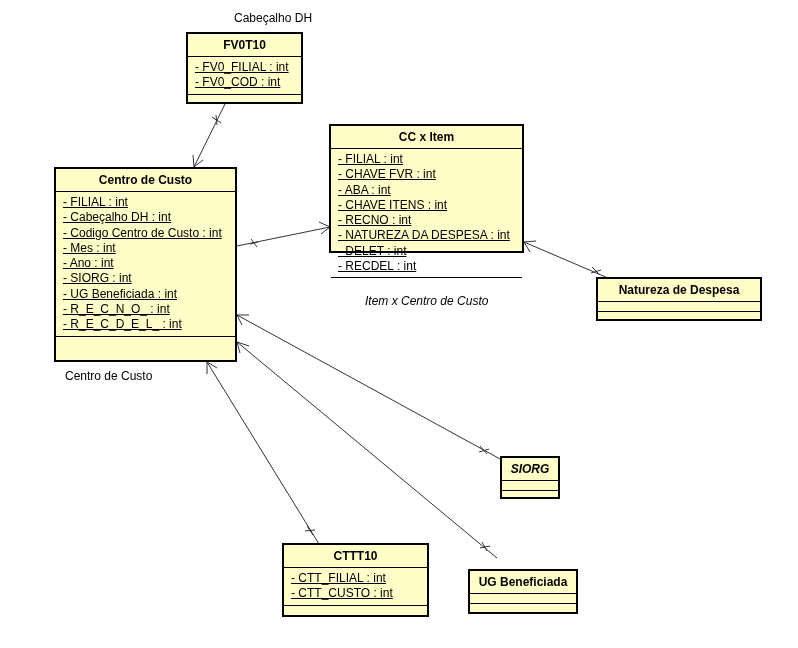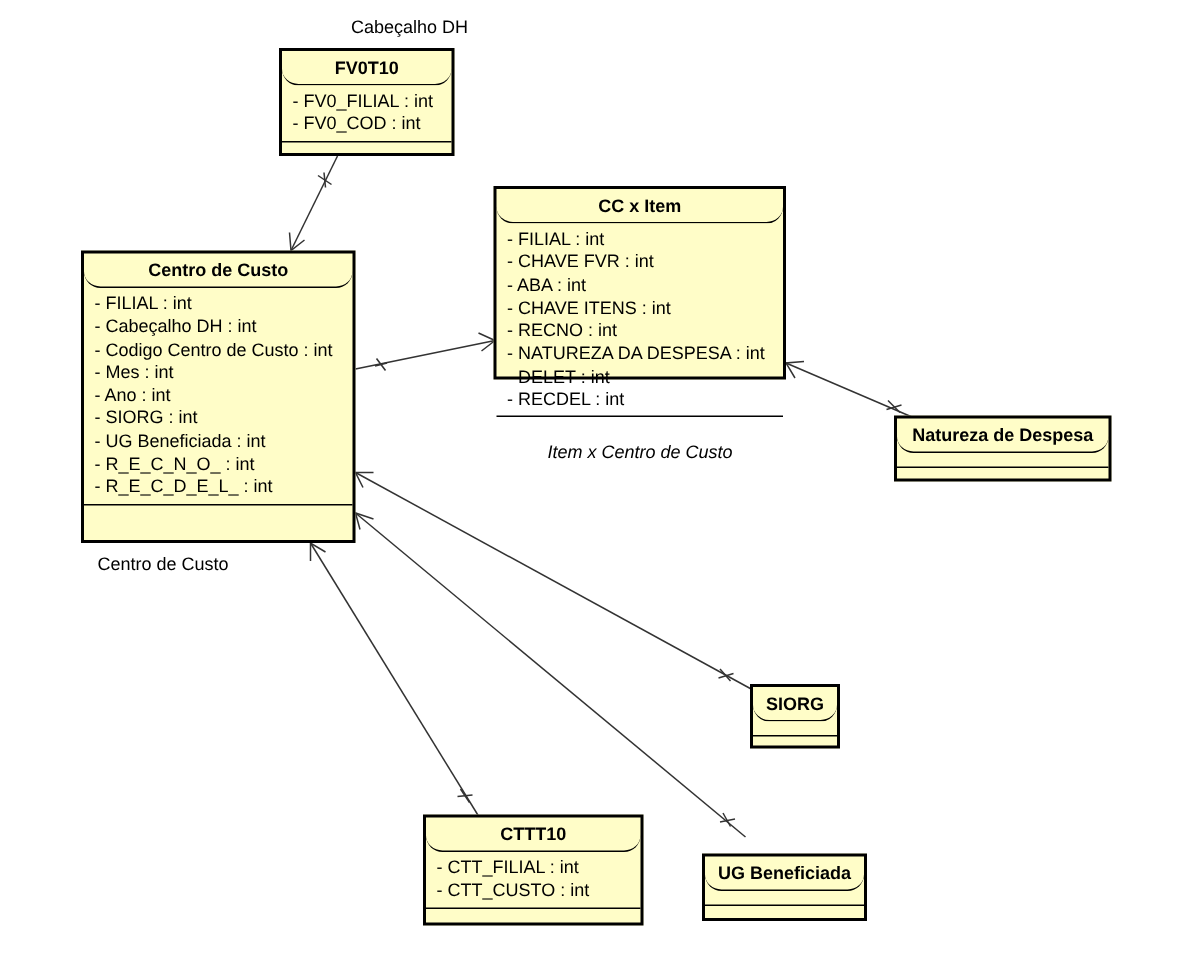--- a/index.html
+++ b/index.html
@@ -1,22 +1,22 @@
 <!DOCTYPE html>
 <html><head>
 <meta charset="utf-8">
 <style>
   html, body { margin:0; padding:0; background:#ffffff; }
   body { width:798px; height:648px; position:relative; overflow:hidden;
          font-family:"Liberation Sans", sans-serif; font-size:12px; color:#000; }
   .cls { position:absolute; background:#fffdc8; border:2px solid #000; box-sizing:border-box; }
   .cls .title { font-weight:bold; text-align:center; border-bottom:1px solid #000;
-                height:22px; line-height:22px; font-size:12px;border-radius:11px; }
+                height:22px; line-height:22px; font-size:12px; }
   .cls .attrs { border-bottom:1px solid #000; padding:3px 0 3px 7px; }
-  .cls .attr { height:15.3px; line-height:15.3px; white-space:nowrap; }
+  .cls .attr { height:15.3px; line-height:15.3px; white-space:nowrap;text-decoration:underline; }
   .cls .ops { height:9px; }
   .cls .empty { height:9px; border-bottom:1px solid #000; }
   .cap { position:absolute; font-size:12px; white-space:nowrap; }
   svg.links { position:absolute; left:0; top:0; }
 </style>
 </head>
 <body>
 
 <svg class="links" width="798" height="648">
   <g stroke="#333" stroke-width="1" fill="none">
@@ -89,27 +89,27 @@
     <div class="attr">- CHAVE ITENS : int</div>
     <div class="attr">- RECNO : int</div>
     <div class="attr">- NATUREZA DA DESPESA : int</div>
     <div class="attr">- DELET : int</div>
     <div class="attr">- RECDEL : int</div>
   </div>
   <div class="ops"></div>
 </div>
 <div class="cap" style="left:365px;top:294px;font-style:italic;">Item x Centro de Custo</div>
 
-<div class="cls" style="left:596px;top:277px;width:145px;height:44px;">
+<div class="cls" style="left:596px;top:277px;width:166px;height:44px;">
   <div class="title">Natureza de Despesa</div>
   <div class="empty"></div>
   <div class="ops"></div>
 </div>
 
-<div class="cls" style="left:500px;top:456px;width:60px;height:43px;">
+<div class="cls" style="left:500px;top:456px;width:60px;height:43px;font-style:italic;">
   <div class="title">SIORG</div>
   <div class="empty"></div>
   <div class="ops"></div>
 </div>
 
 <div class="cls" style="left:468px;top:557px;width:110px;height:45px;margin-top:12px;">
   <div class="title">UG Beneficiada</div>
   <div class="empty"></div>
   <div class="ops"></div>
 </div>

